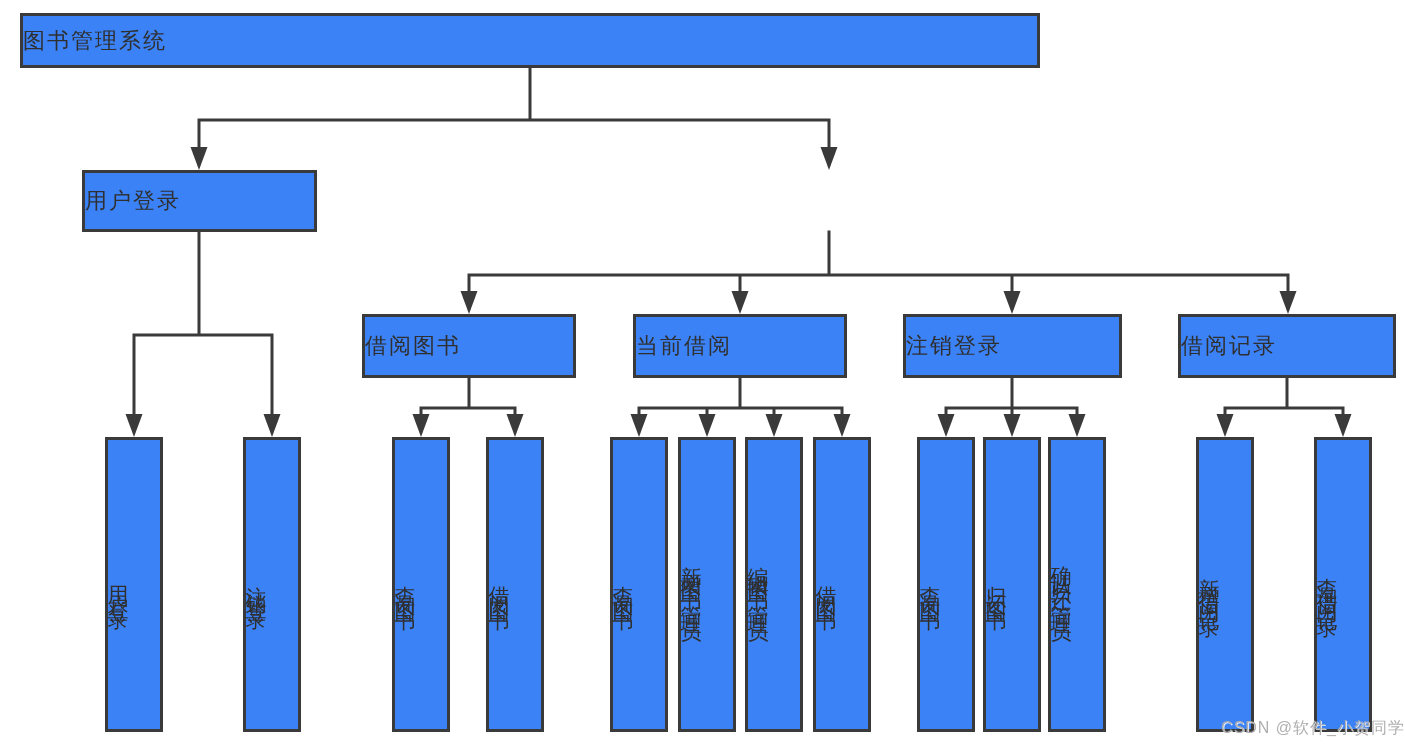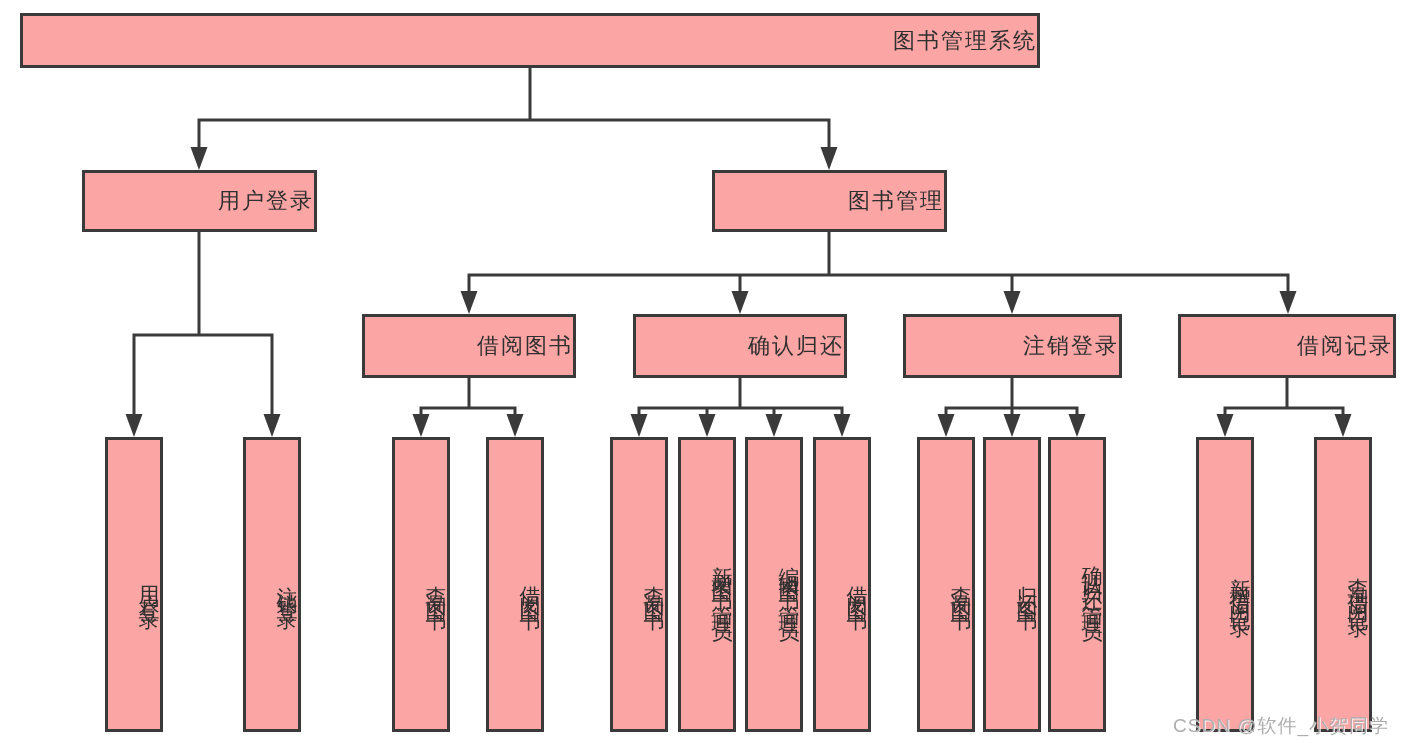--- a/index.html
+++ b/index.html
@@ -17,41 +17,41 @@
     font-family:"Liberation Sans","DejaVu Sans",sans-serif;
     color:var(--text);
   }
   .wires{position:absolute;left:0;top:0;z-index:1;}
   .wire{fill:none;stroke:var(--line);stroke-width:3;stroke-linecap:square;}
   .head{fill:var(--line);stroke:none;}
   .node{
     position:absolute;
     box-sizing:border-box;
     border:3px solid var(--line);
-    background:#fca5a5;
-    display:flex;align-items:center;justify-content:flex-end;
+    background:#3b82f6;
+    display:flex;align-items:center;justify-content:flex-start;
     z-index:2;
   }
   .node .lbl{
     font-size:22px;
     letter-spacing:2px;
     white-space:nowrap;
   }
   .leaf .lbl{
     writing-mode:vertical-rl;
     text-orientation:mixed;
     font-size:21px;
     letter-spacing:8px;
     line-height:1;
   }
   .watermark{
     position:absolute;
-    right:16px;bottom:8px;
+    right:0;bottom:8px;
     z-index:3;
-    font-size:19px;
+    font-size:16px;
     letter-spacing:1px;
     color:var(--watermark);
     text-shadow:1px 1px 0 rgba(255,255,255,.85);
     white-space:nowrap;
   }
 </style>
 </head>
 <body>
 
 <div class="canvas">
@@ -85,29 +85,26 @@
     <polygon class="head" points="1334.5,414 1351.5,414 1343,437"></polygon>
   </svg>
 
   <div class="node" style="left:20px;top:13px;width:1020px;height:55px">
     <span class="lbl">图书管理系统</span>
   </div>
 
   <div class="node" style="left:82px;top:170px;width:235px;height:62px">
     <span class="lbl">用户登录</span>
   </div>
-  <div class="node" style="left:712px;top:170px;width:235px;height:62px">
-    <span class="lbl">图书管理</span>
-  </div>
 
   <div class="node" style="left:362px;top:314px;width:214px;height:64px">
     <span class="lbl">借阅图书</span>
   </div>
   <div class="node" style="left:633px;top:314px;width:214px;height:64px">
-    <span class="lbl">确认归还</span>
+    <span class="lbl">当前借阅</span>
   </div>
   <div class="node" style="left:903px;top:314px;width:219px;height:64px">
     <span class="lbl">注销登录</span>
   </div>
   <div class="node" style="left:1178px;top:314px;width:218px;height:64px">
     <span class="lbl">借阅记录</span>
   </div>
 
   <div class="node leaf" style="left:105px;top:437px;width:58px;height:295px">
     <span class="lbl">用户登录</span>

